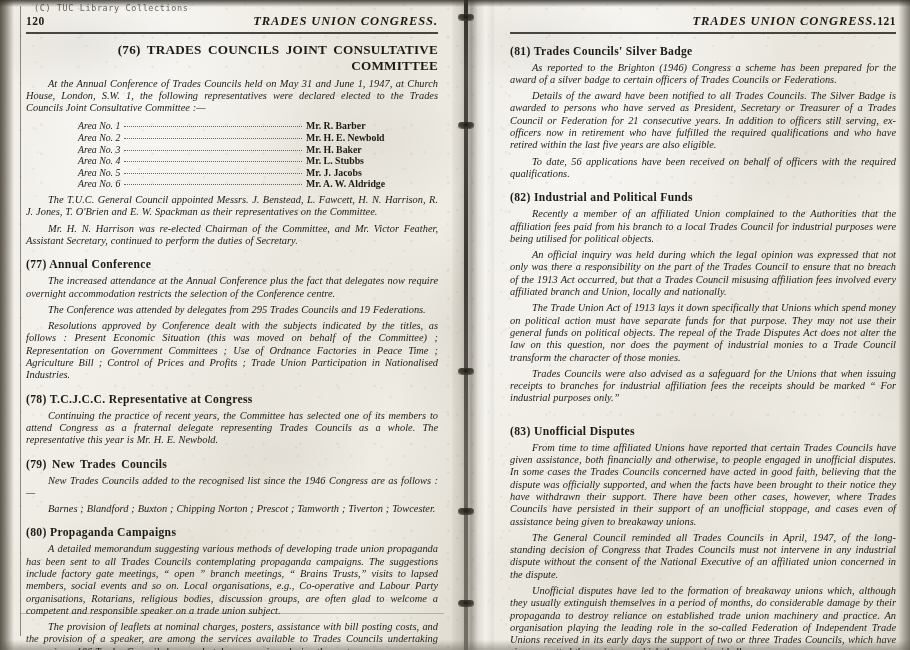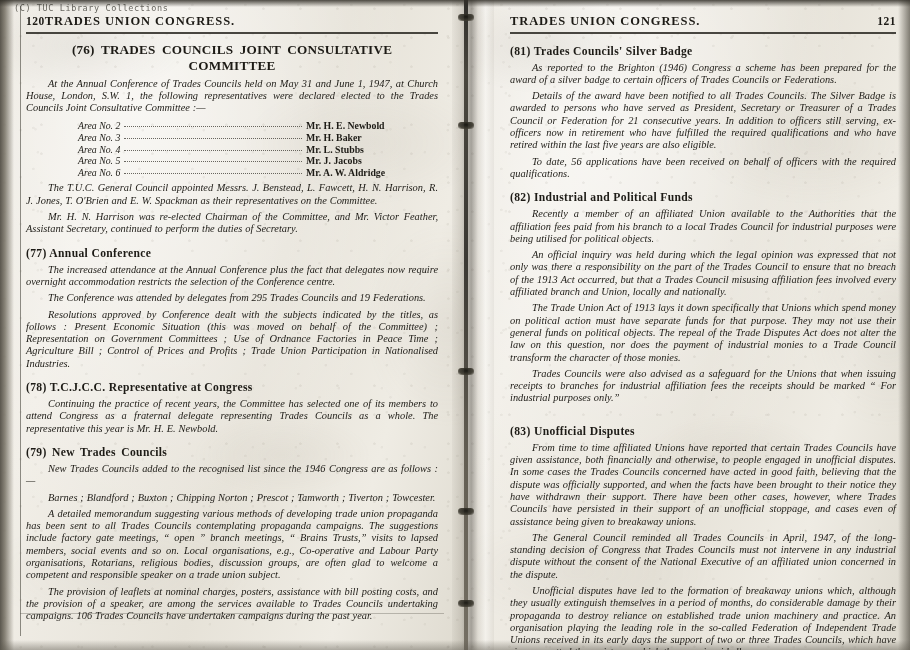--- a/index.html
+++ b/index.html
@@ -122,20 +122,21 @@
   .watermark {
     position: absolute;
     top: 3px;
     left: 14px;
     font-family: "DejaVu Sans Mono", "Liberation Mono", monospace;
     font-size: 8.5px;
     letter-spacing: .6px;
     color: rgba(46,44,38,.72);
     white-space: nowrap;
     z-index: 9;
+    padding-left: 20px;
   }
 
   
   .page {
     position: absolute;
     color: #1d1b16;
   }
   .page-left  { top: 14px; left: 26px;  width: 412px; }
   .page-right { top: 14px; left: 510px; width: 386px; }
 
@@ -147,41 +148,42 @@
     letter-spacing: .9px;
   }
   .runhead .folio {
     font-size: 11.5px;
     letter-spacing: .5px;
     flex: 0 0 auto;
     font-family: Liberation Serif, serif;
   }
   .runhead .caption {
     flex: 1 1 auto;
-    text-align: left;
+    text-align: right;
+    font-style: italic;
   }
   .runhead.right .folio { order: 2; }
   .runhead.right .caption { order: 1; }
   .head-rule {
     height: 1.6px;
     background: #2a2822;
     margin: 3px 0 8px 0;
     opacity: .85;
   }
 
   h2.sec {
     font-size: 11.6px;
     font-weight: bold;
     text-align: left;
     margin: 11px 0 2px 0;
     letter-spacing: .35px;
   }
   h2.sec.big {
     font-size: 13.2px;
-    text-align: center;
+    text-align: right;
     letter-spacing: .2px;
     margin: 5px 0 2px 0;
     word-spacing: 3px;
   }
   h2.sec.wide { word-spacing: 2px; }
 
   p.body {
     font-size: 10.4px;
     line-height: 12.3px;
     margin: 4px 0 0 0;
@@ -262,20 +264,25 @@
       <span class="folio">120</span>
       <span class="caption">TRADES UNION CONGRESS.</span>
     </div>
     <div class="head-rule"></div>
 
     <h2 class="sec big">(76) TRADES COUNCILS JOINT CONSULTATIVE COMMITTEE</h2>
     <p class="body">At the Annual Conference of Trades Councils held on May 31 and June 1, 1947, at Church House, London, S.W. 1, the following representatives were declared elected to the Trades Councils Joint Consultative Committee :—</p>
 
     <ul class="arealist">
       <li>
+        <span class="area">Area No. 1</span>
+        <span class="leader"></span>
+        <span class="person">Mr. R. Barber</span>
+      </li>
+      <li>
         <span class="area">Area No. 2</span>
         <span class="leader"></span>
         <span class="person">Mr. H. E. Newbold</span>
       </li>
       <li>
         <span class="area">Area No. 3</span>
         <span class="leader"></span>
         <span class="person">Mr. H. Baker</span>
       </li>
       <li>
@@ -303,39 +310,40 @@
     <p class="body">The Conference was attended by delegates from 295 Trades Councils and 19 Federations.</p>
     <p class="body">Resolutions approved by Conference dealt with the subjects indicated by the titles, as follows : Present Economic Situation (this was moved on behalf of the Committee) ; Representation on Government Committees ; Use of Ordnance Factories in Peace Time ; Agriculture Bill ; Control of Prices and Profits ; Trade Union Participation in Nationalised Industries.</p>
 
     <h2 class="sec">(78) T.C.J.C.C. Representative at Congress</h2>
     <p class="body">Continuing the practice of recent years, the Committee has selected one of its members to attend Congress as a fraternal delegate representing Trades Councils as a whole.   The representative this year is Mr. H. E. Newbold.</p>
 
     <h2 class="sec wide">(79) New Trades Councils</h2>
     <p class="body">New Trades Councils added to the recognised list since the 1946 Congress are as follows :—</p>
     <p class="body">Barnes ; Blandford ; Buxton ; Chipping Norton ; Prescot ; Tamworth ; Tiverton ; Towcester.</p>
 
+    <h2 class="sec">(80) Propaganda Campaigns</h2>
     <p class="body">A detailed memorandum suggesting various methods of developing trade union propaganda has been sent to all Trades Councils contemplating propaganda campaigns.  The suggestions include factory gate meetings, “ open ” branch meetings, “ Brains Trusts,” visits to lapsed members, social events and so on.   Local organisations, e.g., Co-operative and Labour Party organisations, Rotarians, religious bodies, discussion groups, are often glad to welcome a competent and responsible speaker on a trade union subject.</p>
     <p class="body">The provision of leaflets at nominal charges, posters, assistance with bill posting costs, and the provision of a speaker, are among the services available to Trades Councils undertaking campaigns.  106 Trades Councils have undertaken campaigns during the past year.</p>
   </div>
 
   <div class="page page-right softtext">
 
     <div class="runhead right">
       <span class="folio">121</span>
       <span class="caption">TRADES UNION CONGRESS.</span>
     </div>
     <div class="head-rule"></div>
 
     <h2 class="sec">(81) Trades Councils' Silver Badge</h2>
     <p class="body">As reported to the Brighton (1946) Congress a scheme has been prepared for the award of a silver badge to certain officers of Trades Councils or Federations.</p>
     <p class="body">Details of the award have been notified to all Trades Councils.   The Silver Badge is awarded to persons who have served as President, Secretary or Treasurer of a Trades Council or Federation for 21 consecutive years.   In addition to officers still serving, ex-officers now in retirement who have fulfilled the required qualifications and who have retired within the last five years are also eligible.</p>
     <p class="body">To date, 56 applications have been received on behalf of officers with the required qualifications.</p>
 
     <h2 class="sec">(82) Industrial and Political Funds</h2>
-    <p class="body">Recently a member of an affiliated Union available to the Authorities that the affiliation fees paid from his branch to a local Trades Council for industrial purposes were being utilised for political objects.</p>
+    <p class="body">Recently a member of an affiliated Union complained to the Authorities that the affiliation fees paid from his branch to a local Trades Council for industrial purposes were being utilised for political objects.</p>
     <p class="body">An official inquiry was held during which the legal opinion was expressed that not only was there a responsibility on the part of the Trades Council to ensure that no breach of the 1913 Act occurred, but that a Trades Council misusing affiliation fees involved every affiliated branch and Union, locally and nationally.</p>
     <p class="body">The Trade Union Act of 1913 lays it down specifically that Unions which spend money on political action must have separate funds for that purpose.  They may not use their general funds on political objects.   The repeal of the Trade Disputes Act does not alter the law on this question, nor does the payment of industrial monies to a Trade Council transform the character of those monies.</p>
     <p class="body">Trades Councils were also advised as a safeguard for the Unions that when issuing receipts to branches for industrial affiliation fees the receipts should be marked “ For industrial purposes only.”</p>
 
     <h2 class="sec" style="margin-top:20px">(83) Unofficial Disputes</h2>
     <p class="body">From time to time affiliated Unions have reported that certain Trades Councils have given assistance, both financially and otherwise, to people engaged in unofficial disputes.  In some cases the Trades Councils concerned have acted in good faith, believing that the dispute was officially supported, and when the facts have been brought to their notice they have withdrawn their support.   There have been other cases, however, where Trades Councils have persisted in their support of an unofficial stoppage, and cases even of assistance being given to breakaway unions.</p>
     <p class="body">The General Council reminded all Trades Councils in April, 1947, of the long-standing decision of Congress that Trades Councils must not intervene in any industrial dispute without the consent of the National Executive of an affiliated union concerned in the dispute.</p>
     <p class="body">Unofficial disputes have led to the formation of breakaway unions which, although they usually extinguish themselves in a period of months, do considerable damage by their propaganda to destroy reliance on established trade union machinery and practice.   An organisation playing the leading role in the so-called Federation of Independent Trade Unions received in its early days the support of two or three Trades Councils, which have since regretted the assistance which they so misguidedly gave.</p>
   </div>
 

